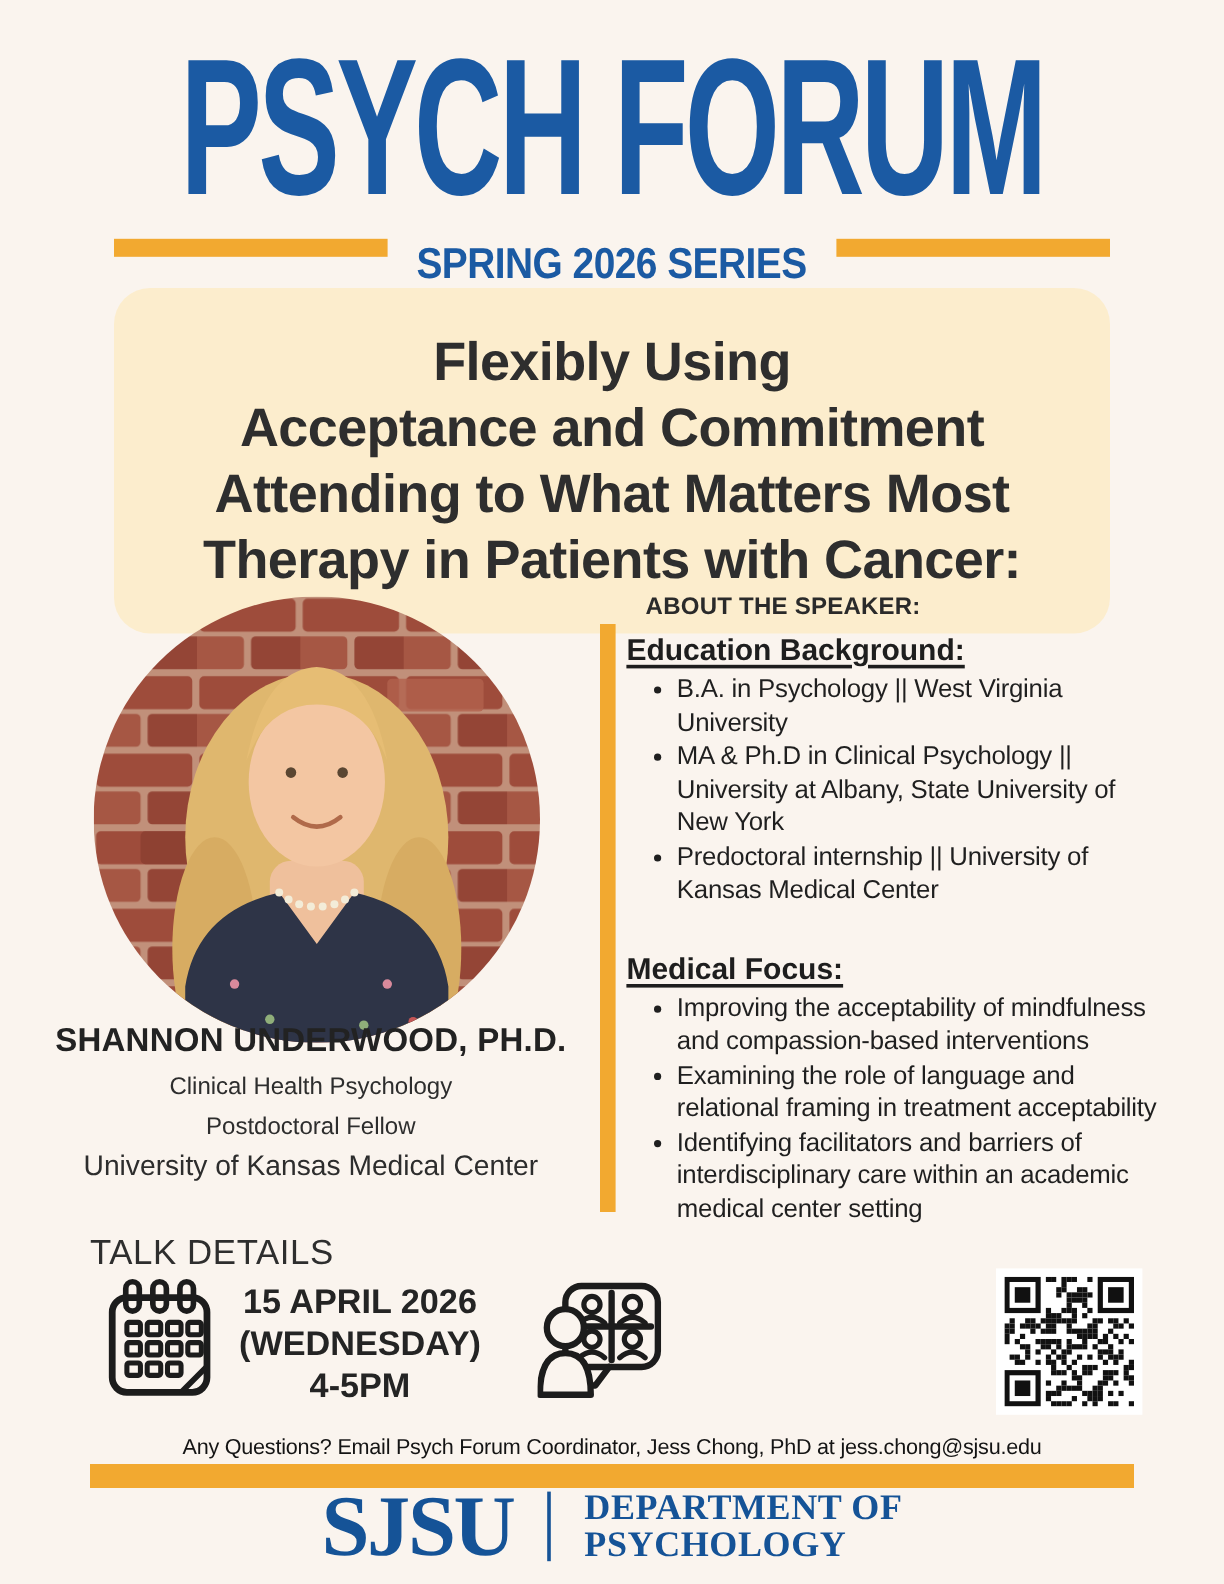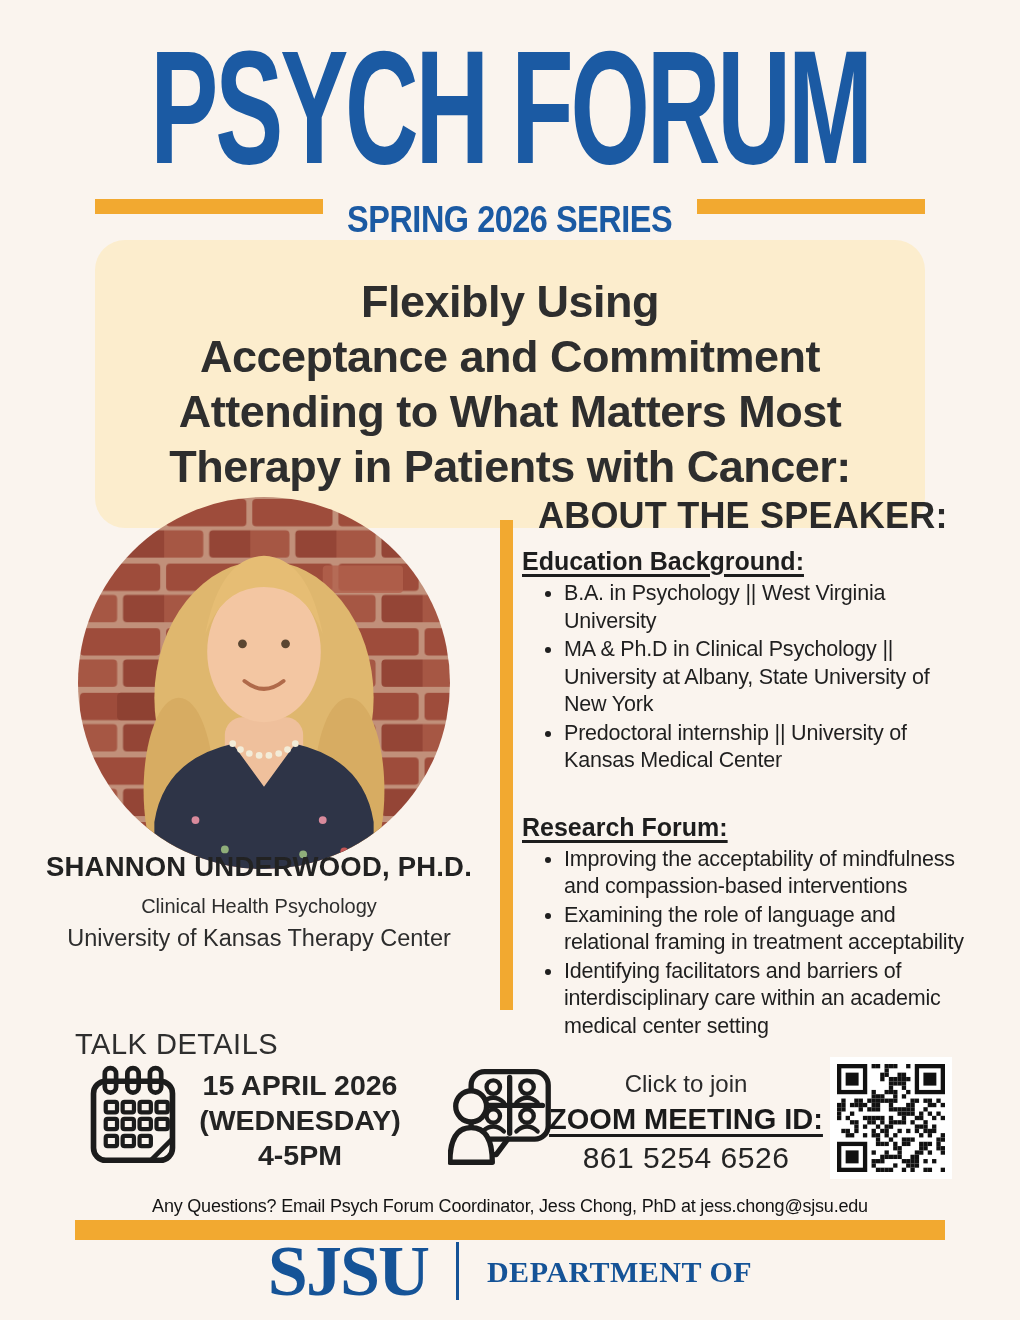--- a/index.html
+++ b/index.html
@@ -25,21 +25,21 @@
   .photo-wrap{position:absolute;left:78px;top:497px;width:372px;height:372px;}
   .name-block{position:absolute;left:20px;top:851px;width:478px;text-align:center;}
   .speaker-name{font-size:27.5px;font-weight:700;color:#222;letter-spacing:0.2px;}
   .speaker-role{font-size:20px;line-height:33px;margin-top:7px;color:#2D2D2D;}
   .speaker-affil{font-size:23.5px;margin-top:2px;color:#2D2D2D;}
 
   
   .right-col{position:absolute;left:500px;top:495px;width:468px;}
   .gold-rule{position:absolute;left:0;top:25px;width:13px;height:490px;background:#F2A930;}
   .right-content{margin-left:22px;}
-  .about-heading{font-size:36px;font-weight:800;color:#2A2A2A;margin:0 0 10px 16px;letter-spacing:0.2px;}
+  .about-heading{font-size:20px;font-weight:800;color:#2A2A2A;margin:0 0 10px 16px;letter-spacing:0.2px;}
   .sub-heading{font-size:25px;font-weight:800;color:#1E1E1E;margin:8px 0 4px 0;
     text-decoration:underline;text-decoration-thickness:2.5px;text-underline-offset:4px;}
   .sub-heading.research{margin-top:38px;}
   ul.facts{margin:2px 0 0 0;padding-left:42px;}
   ul.facts li{font-size:21.5px;line-height:27.5px;color:#1F1F1F;letter-spacing:-0.2px;margin-bottom:1px;}
 
   
   .details-heading{position:absolute;left:75px;top:1028px;font-size:29px;font-weight:400;color:#2E2E2E;letter-spacing:0.5px;}
   .cal-icon{position:absolute;left:86px;top:1064px;width:94px;height:106px;}
   .date-block{position:absolute;left:180px;top:1068px;width:240px;text-align:center;
@@ -135,35 +135,36 @@
             <circle cx="272" cy="362" r="4" fill="#c45656"></circle>
         </g>
       </g>
     </svg>
   </div>
 
   <div class="name-block">
     <div class="speaker-name">SHANNON UNDERWOOD, PH.D.</div>
     <div class="speaker-role">
       <div>Clinical Health Psychology</div>
+      <div>Postdoctoral Fellow</div>
     </div>
-    <div class="speaker-affil">University of Kansas Therapy Center</div>
+    <div class="speaker-affil">University of Kansas Medical Center</div>
   </div>
 
   <div class="right-col">
     <div class="gold-rule"></div>
     <div class="right-content">
       <div class="about-heading">ABOUT THE SPEAKER:</div>
       <div class="sub-heading">Education Background:</div>
       <ul class="facts">
         <li>B.A. in Psychology || West Virginia University</li>
         <li>MA &amp; Ph.D in Clinical Psychology || University at Albany, State University of New York</li>
         <li>Predoctoral internship || University of Kansas Medical Center</li>
       </ul>
-      <div class="sub-heading research">Research Forum:</div>
+      <div class="sub-heading research">Medical Focus:</div>
       <ul class="facts">
         <li>Improving the acceptability of mindfulness and compassion-based interventions</li>
         <li>Examining the role of language and relational framing in treatment acceptability</li>
         <li>Identifying facilitators and barriers of interdisciplinary care within an academic medical center setting</li>
       </ul>
     </div>
   </div>
 
   <div class="details-heading">TALK DETAILS</div>
 
@@ -217,25 +218,20 @@
         <path d="M62,76 L50,92 L32,92"></path>
       </g>
 
       <g stroke="#1c1c1c" stroke-width="5.5" fill="#FAF4EE" stroke-linejoin="round">
         <circle cx="24" cy="42" r="16"></circle>
         <path d="M2,100 Q2,64 24,64 Q46,64 46,100 Z"></path>
       </g>
     </svg>
   </div>
 
-  <div class="zoom-block">
-    <div class="join-cta">Click to join</div>
-    <div class="zoom-id-label">ZOOM MEETING ID:</div>
-    <div class="zoom-id">861 5254 6526</div>
-  </div>
 
   <div class="qr" id="qr">
       <svg width="108" height="108" viewBox="0 0 108 108">
         <rect x="34.56" y="0" width="4.32" height="4.32" fill="#111"></rect>
         <rect x="38.88" y="0" width="4.32" height="4.32" fill="#111"></rect>
         <rect x="47.52" y="0" width="4.32" height="4.32" fill="#111"></rect>
         <rect x="51.84" y="0" width="4.32" height="4.32" fill="#111"></rect>
         <rect x="56.160000000000004" y="0" width="4.32" height="4.32" fill="#111"></rect>
         <rect x="69.12" y="0" width="4.32" height="4.32" fill="#111"></rect>
         <rect x="47.52" y="4.32" width="4.32" height="4.32" fill="#111"></rect>
@@ -443,16 +439,17 @@
       </svg>
     </div>
 
   <div class="contact-line">Any Questions? Email Psych Forum Coordinator, Jess Chong, PhD at jess.chong@sjsu.edu</div>
   <div class="footer-bar"></div>
   <div class="logo-row">
     <div class="sjsu">SJSU</div>
     <div class="logo-div"></div>
     <div class="dept">
       <div>DEPARTMENT OF</div>
+      <div>PSYCHOLOGY</div>
     </div>
   </div>
 
 </div>
 
 </body></html>

